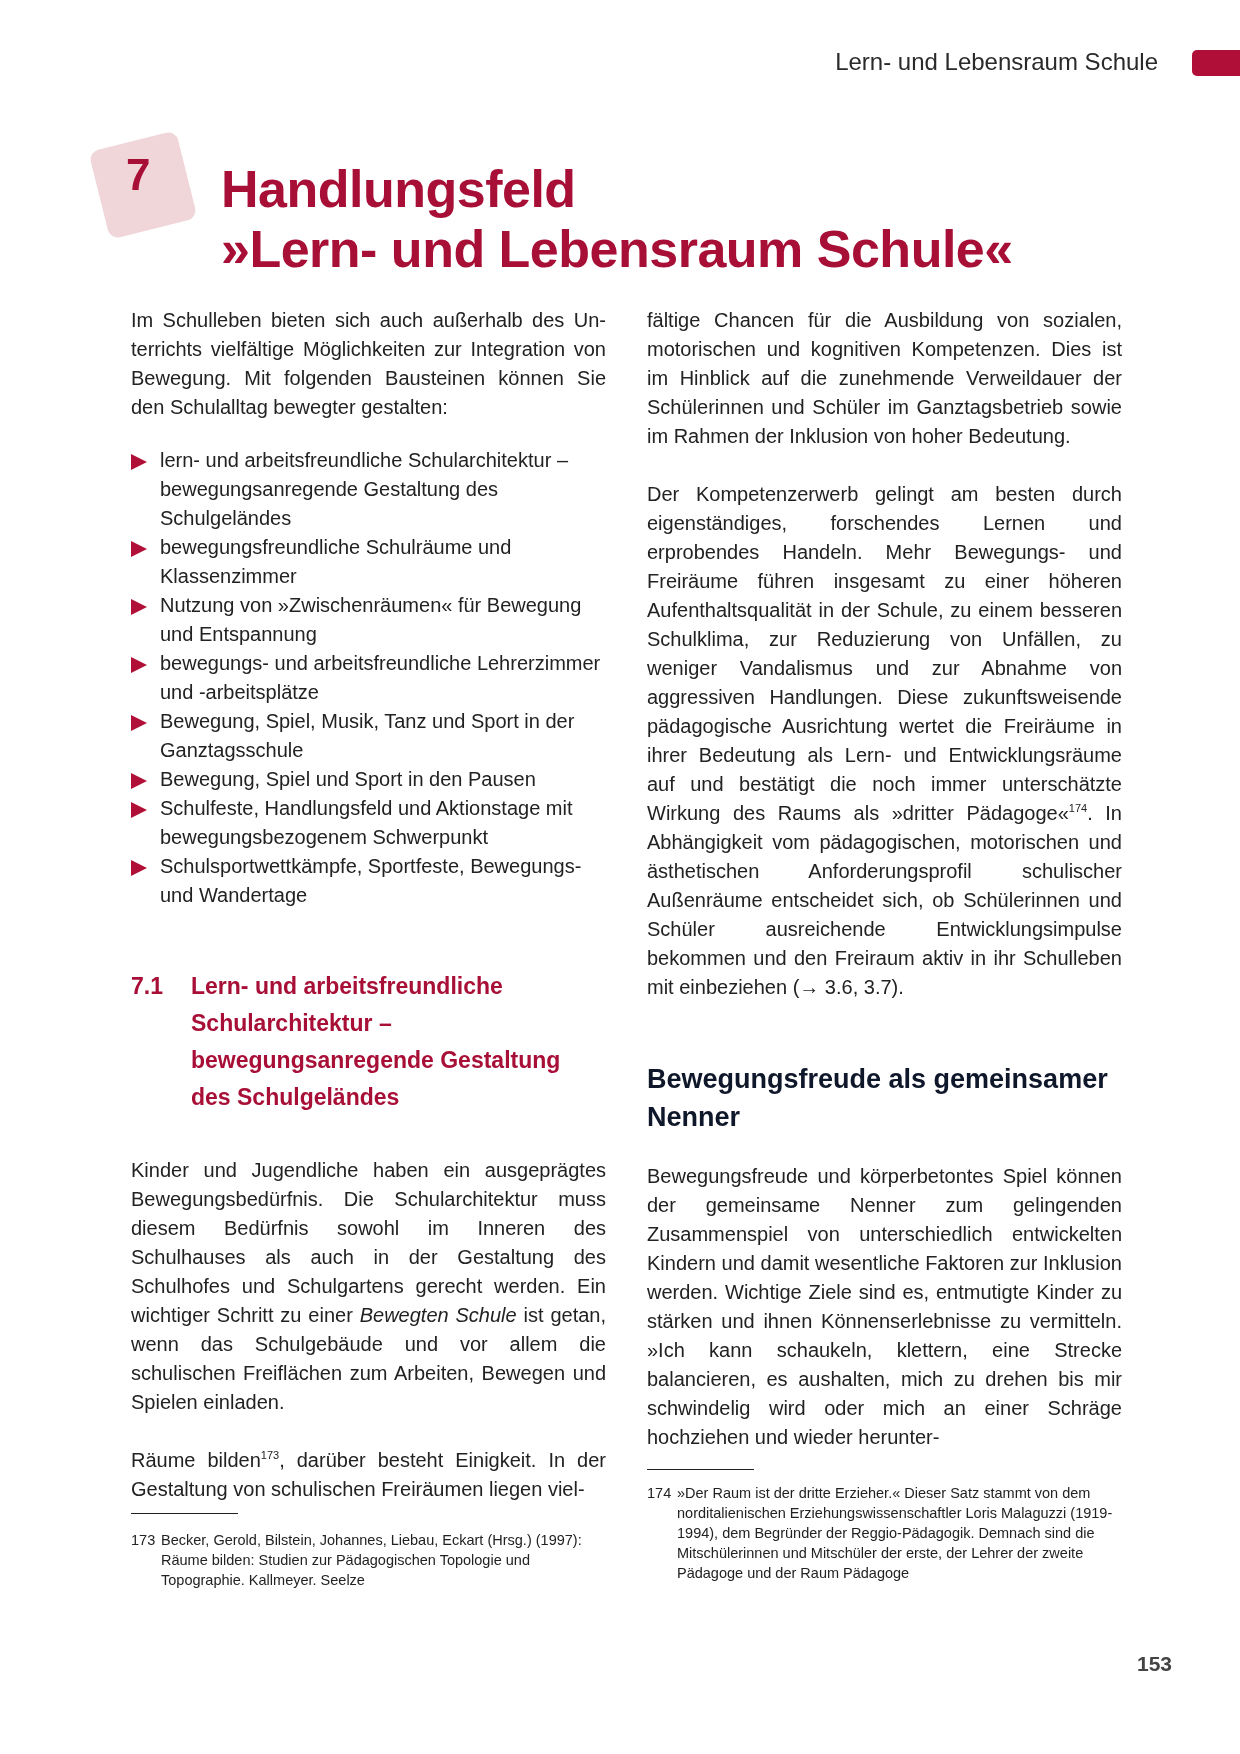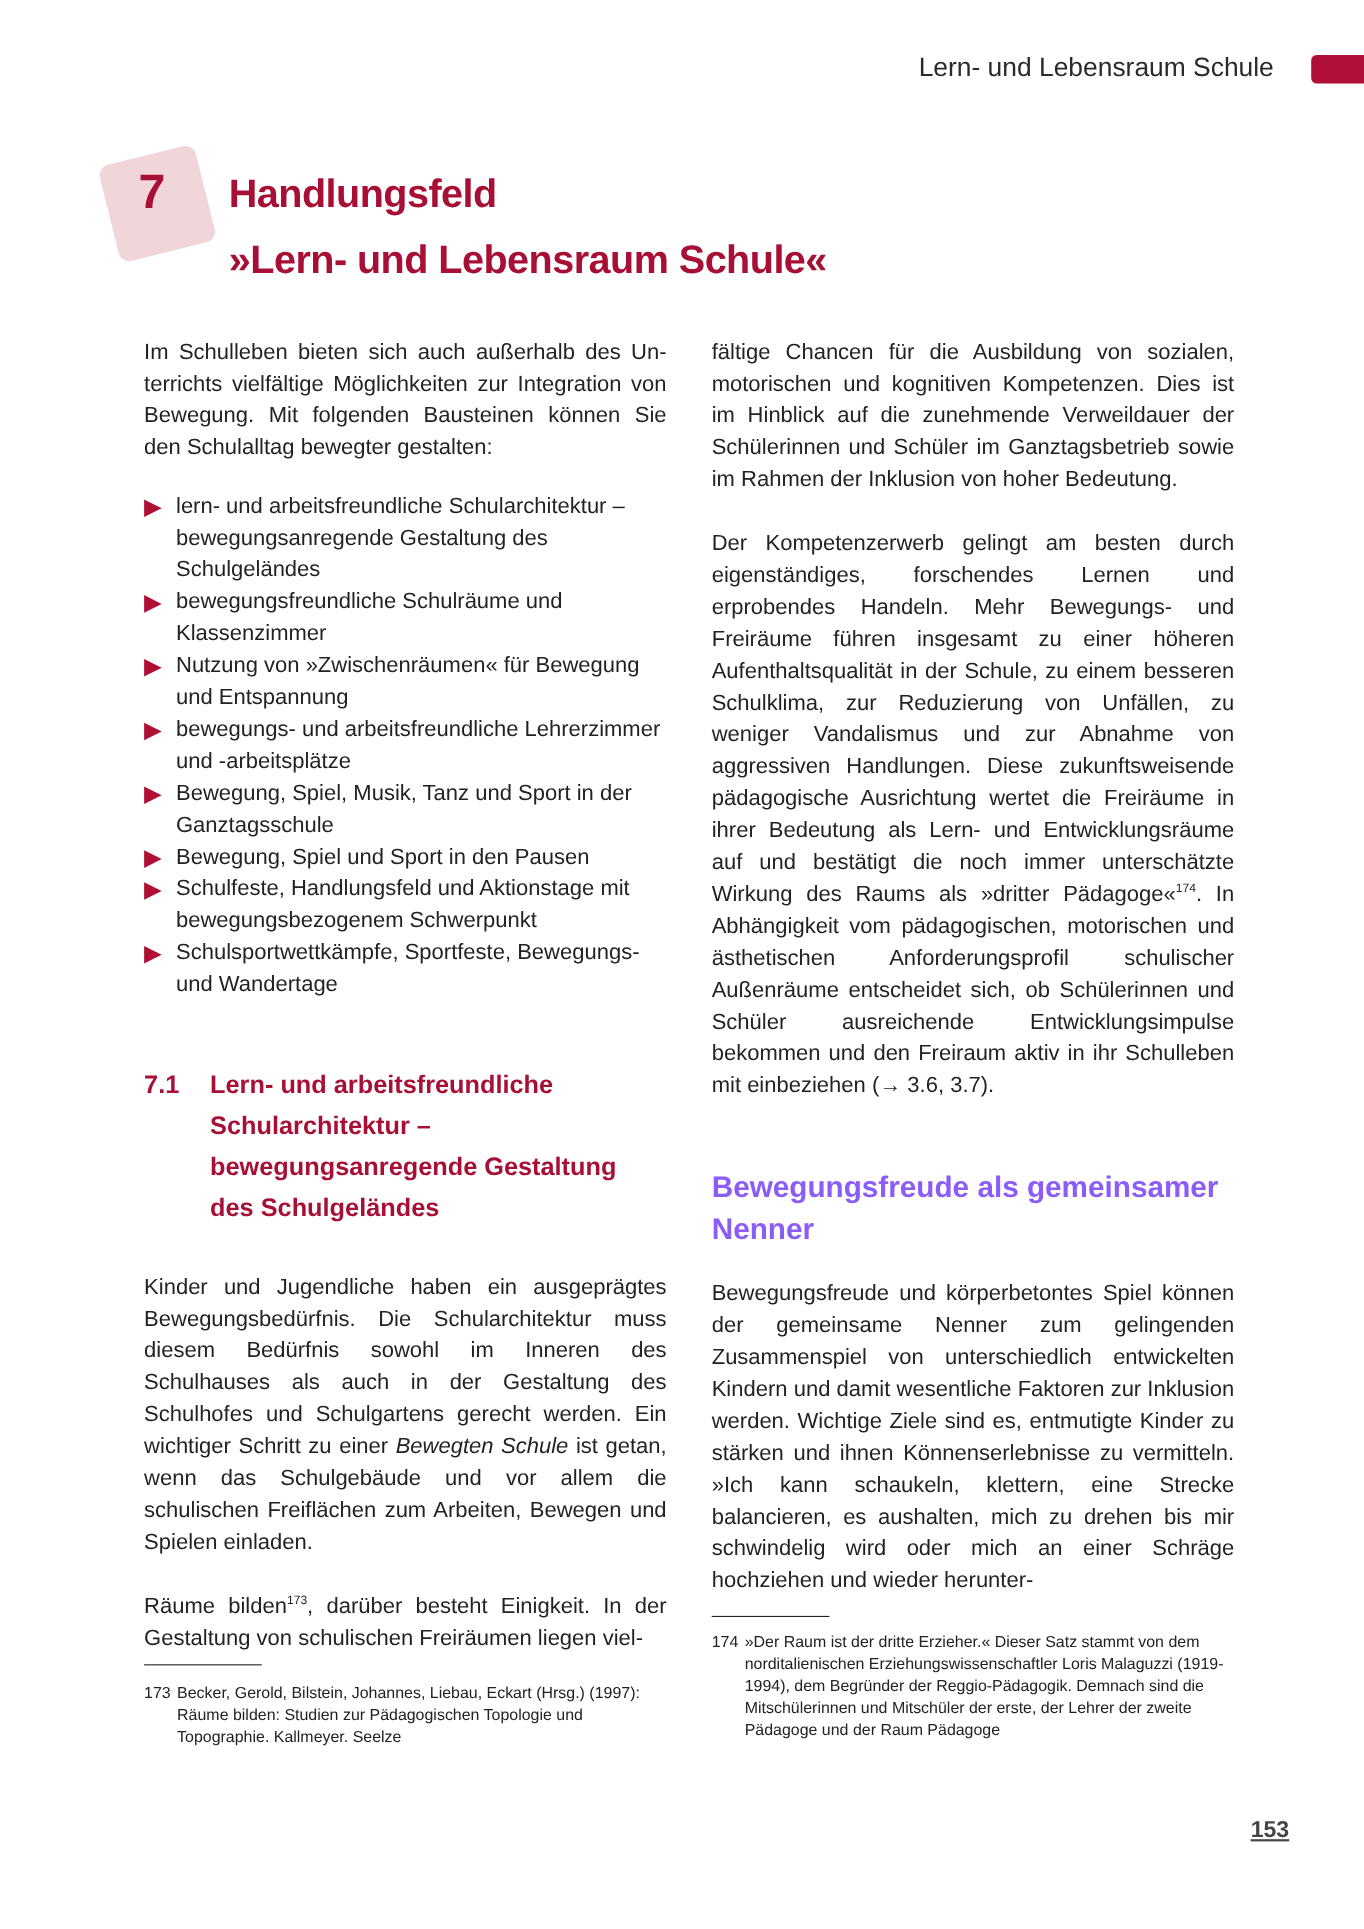--- a/index.html
+++ b/index.html
@@ -7,42 +7,42 @@
          font-family: "Liberation Sans", "DejaVu Sans", sans-serif; color: #1f1f1f; }
   .running-head { position: absolute; top: 48px; right: 60px; width: 600px; text-align: right;
                   font-size: 24px; color: #2a2a2a; }
   .running-head span.txt { margin-right: 22px; }
   .head-tab { position: absolute; top: 50px; right: 0; width: 48px; height: 26px;
               background: #b01037; border-radius: 5px 0 0 5px; }
   .chapter-badge { position: absolute; left: 98px; top: 140px; width: 90px; height: 90px;
                    background: #f0d6d9; border-radius: 10px; transform: rotate(-14deg); }
   .chapter-num { position: absolute; left: 126px; top: 150px; font-size: 44px; font-weight: bold;
                  color: #a80f36; font-family: "Liberation Sans", sans-serif; }
-  .chapter-title { position: absolute; left: 205px; top: 143px; margin: 3px; font-size: 36px;
+  .chapter-title { position: absolute; left: 205px; top: 143px; margin: 16px; font-size: 52px;
                    line-height: 60px; font-weight: bold; color: #a80f36; letter-spacing: -0.5px; }
   .col { position: absolute; width: 475px; font-size: 20px; line-height: 29px; color: #222; }
   .col p { margin: 0; text-align: justify; hyphens: manual; }
   .left { left: 131px; top: 306px; }
   .right { left: 647px; top: 306px; }
   .bullets { list-style: none; padding: 0; margin: 24px 0 0 0; }
   .bullets li { position: relative; padding-left: 29px; text-align: left; }
   .bullets li .tri { position: absolute; left: 0; top: 8px; width: 0; height: 0;
                      border-top: 8px solid transparent; border-bottom: 8px solid transparent;
                      border-left: 16px solid #b01037; }
   .sec-head { display: flex; margin: 58px 0 40px 0; color: #a80f36; font-weight: bold;
               font-size: 23px; line-height: 37px; }
   .sec-head .num { width: 60px; flex: none; }
   .gap { height: 29px; }
-  .gray-head { margin: 58px 0 26px 0; color: #8b5cf6; font-weight: bold; font-size: 27px; line-height: 38px; }
+  .gray-head { margin: 58px 0 26px 0; color: #0f172a; font-weight: bold; font-size: 27px; line-height: 38px; }
   sup { font-size: 11px; line-height: 0; }
   em { }
   .fn-rule { position: absolute; width: 107px; height: 0; border-top: 1.5px solid #222; }
   .fn { position: absolute; width: 470px; font-size: 14.5px; line-height: 20px; color: #222; display: flex; }
   .fn .fn-num { width: 30px; flex: none; }
-  .page-num { position: absolute; right: 68px; top: 1652px; font-size: 21px; font-weight: bold; color: #444; text-decoration: underline; }
+  .page-num { position: absolute; right: 68px; top: 1652px; font-size: 21px; font-weight: bold; color: #444; }
 </style>
 </head>
 <body>
 
 <div class="running-head">
   <span class="txt">Lern- und Lebensraum Schule</span>
 </div>
 <div class="head-tab"></div>
 
 <div class="chapter-badge"></div>

